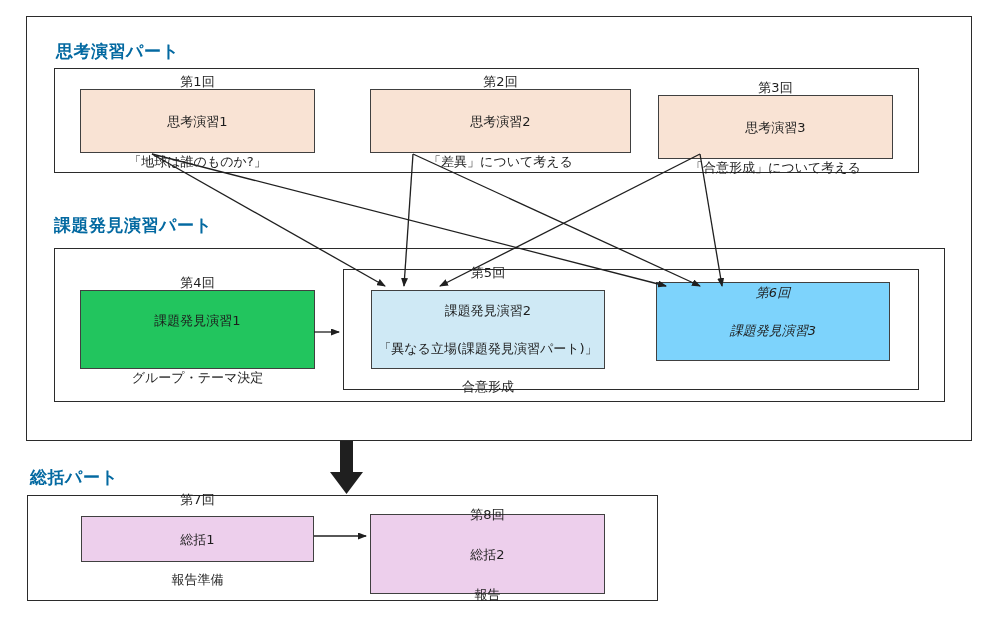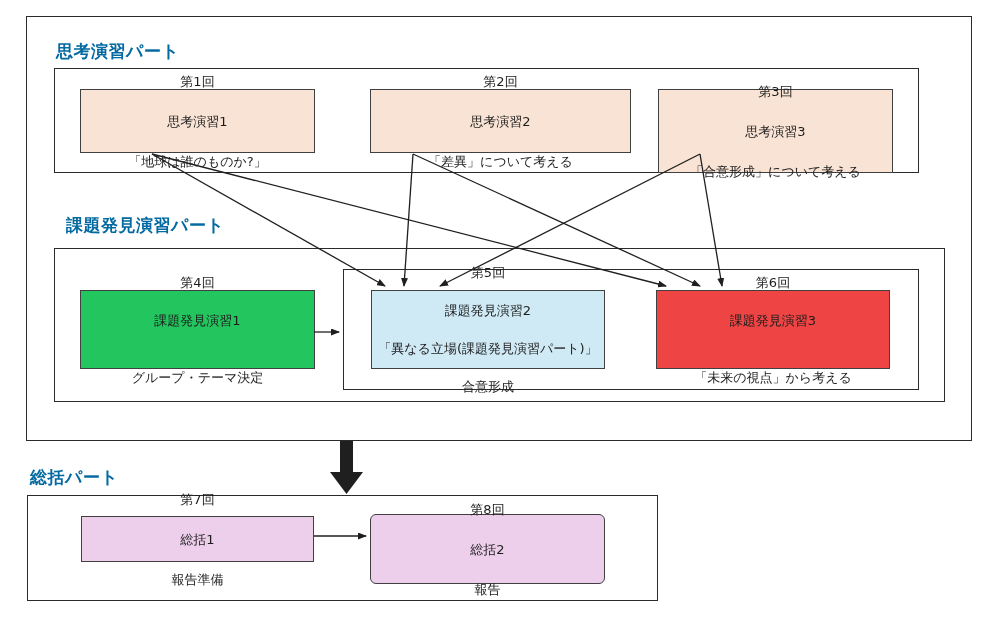--- a/index.html
+++ b/index.html
@@ -28,64 +28,63 @@
 
 <div class="canvas">
 
   <div class="frame" style="left:26px;top:16px;width:946px;height:425px;"></div>
   <div class="frame" style="left:54px;top:68px;width:865px;height:105px;"></div>
   <div class="frame" style="left:54px;top:248px;width:891px;height:154px;"></div>
   <div class="frame" style="left:343px;top:269px;width:576px;height:121px;"></div>
   <div class="frame" style="left:27px;top:495px;width:631px;height:106px;"></div>
 
   <div class="section-title" style="left:56px;top:40px;">思考演習パート</div>
-  <div class="section-title" style="left:66px;top:214px;">課題発見演習パート</div>
+  <div class="section-title" style="left:54px;top:214px;">課題発見演習パート</div>
   <div class="section-title" style="left:30px;top:466px;">総括パート</div>
 
   <div class="box lh21" style="left: 80px; top: 89px; width: 235px; height: 64px; background: rgb(249, 227, 212);">
     <div class="bl">第1回</div>
     <div class="bl">思考演習1</div>
     <div class="bl">「地球は誰のものか?」</div>
   </div>
   <div class="box lh21" style="left: 370px; top: 89px; width: 261px; height: 64px; background: rgb(249, 227, 212);">
     <div class="bl">第2回</div>
     <div class="bl">思考演習2</div>
     <div class="bl">「差異」について考える</div>
   </div>
-  <div class="box lh21" style="left: 658px; top: 89px; width: 235px; height: 84px; background: rgb(249, 227, 212);">
+  <div class="box lh21" style="left: 658px; top: 95px; width: 235px; height: 64px; background: rgb(249, 227, 212);">
     <div class="bl">第3回</div>
     <div class="bl">思考演習3</div>
     <div class="bl">「合意形成」について考える</div>
   </div>
 
   <div class="box lh19" style="left: 80px; top: 290px; width: 235px; height: 79px; background: #22c55e;">
     <div class="bl">第4回</div>
     <div class="bl">課題発見演習1</div>
     <div class="bl"></div>
     <div class="bl">グループ・テーマ決定</div>
   </div>
   <div class="box lh19" style="left: 371px; top: 290px; width: 234px; height: 79px; background: rgb(207, 233, 245);">
     <div class="bl">第5回</div>
     <div class="bl">課題発見演習2</div>
     <div class="bl">「異なる立場(課題発見演習パート)」</div>
     <div class="bl">合意形成</div>
   </div>
-  <div class="box lh19" style="left: 656px; top: 290px; width: 234px; height: 79px; background: #ef4444;">
+  <div class="box lh19" style="left: 656px; top: 282px; width: 234px; height: 79px; background: #7dd3fc; font-style: italic;">
     <div class="bl">第6回</div>
     <div class="bl">課題発見演習3</div>
     <div class="bl"></div>
-    <div class="bl">「未来の視点」から考える</div>
   </div>
 
   <div class="box lh21" style="left: 81px; top: 516px; width: 233px; height: 46px; background: rgb(237, 207, 236);">
     <div class="bl">第7回</div>
     <div class="bl">総括1</div>
     <div class="bl">報告準備</div>
   </div>
-  <div class="box lh21" style="left: 370px; top: 514px; width: 235px; height: 70px; background: rgb(237, 207, 236); border-radius: 6px;">
+  <div class="box lh21" style="left: 370px; top: 514px; width: 235px; height: 80px; background: rgb(237, 207, 236);">
     <div class="bl">第8回</div>
     <div class="bl">総括2</div>
     <div class="bl">報告</div>
   </div>
 
   <svg id="arrow-svg" viewBox="0 0 1000 624">
     <defs>
       <marker id="ah" markerWidth="9" markerHeight="7" refX="8" refY="3.5" orient="auto" markerUnits="userSpaceOnUse">
         <path d="M0,0 L9,3.5 L0,7 Z" fill="#1f1f1f"></path>
       </marker>

